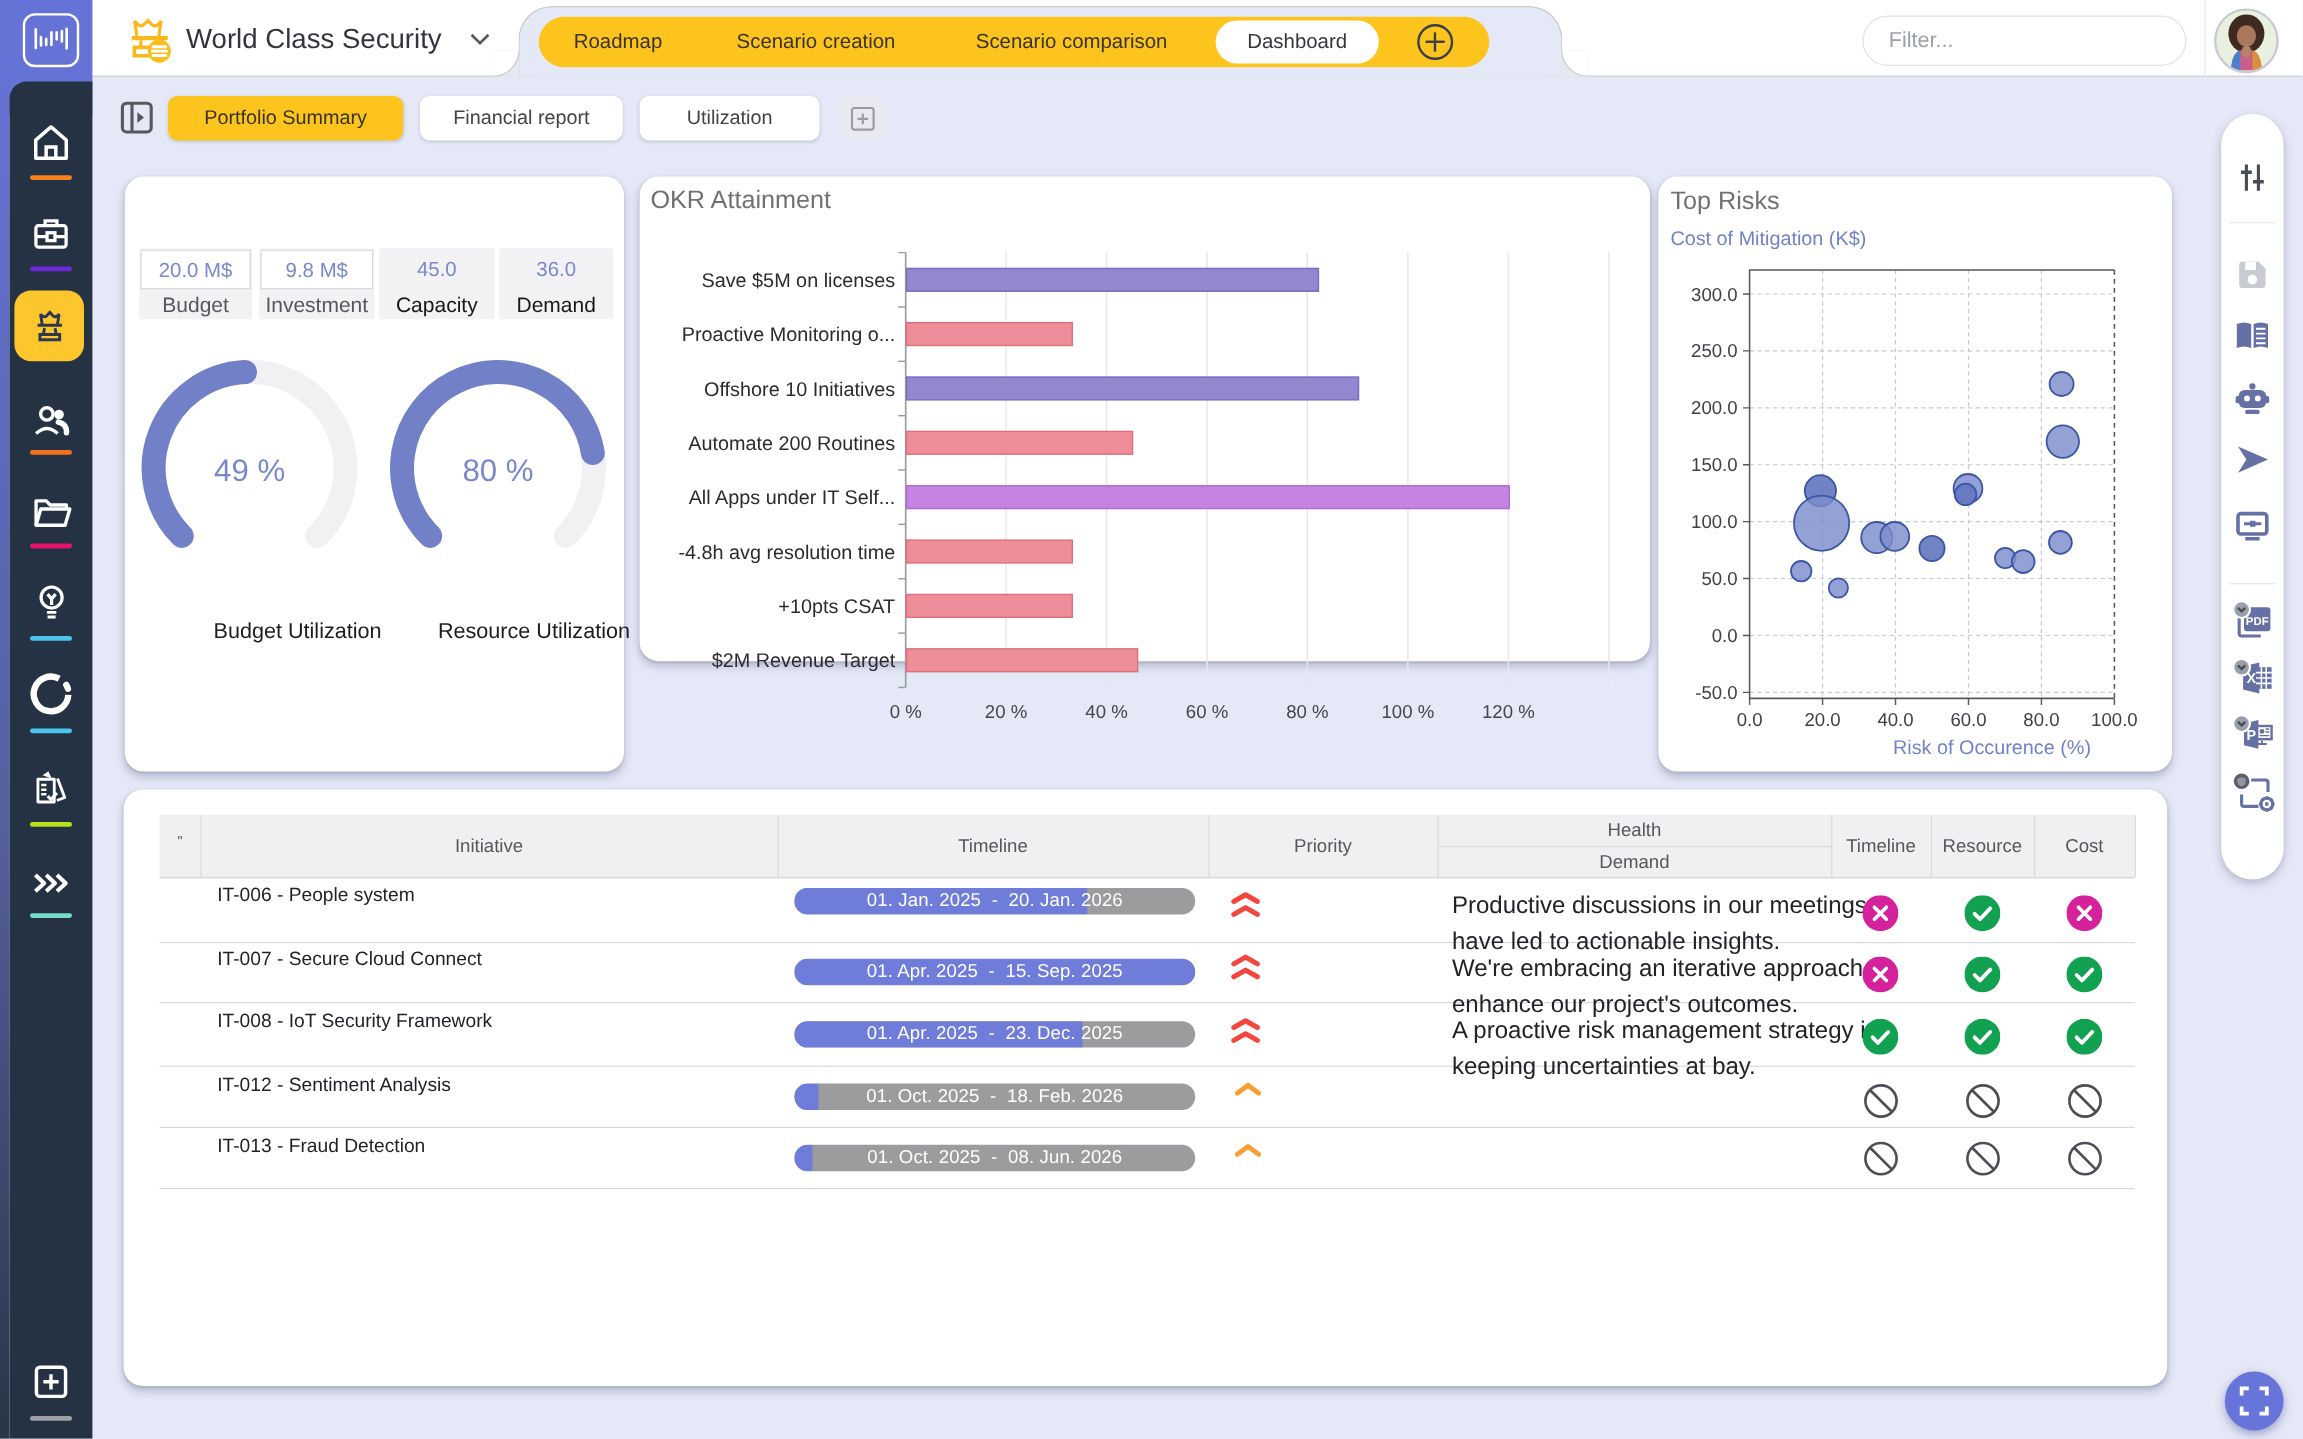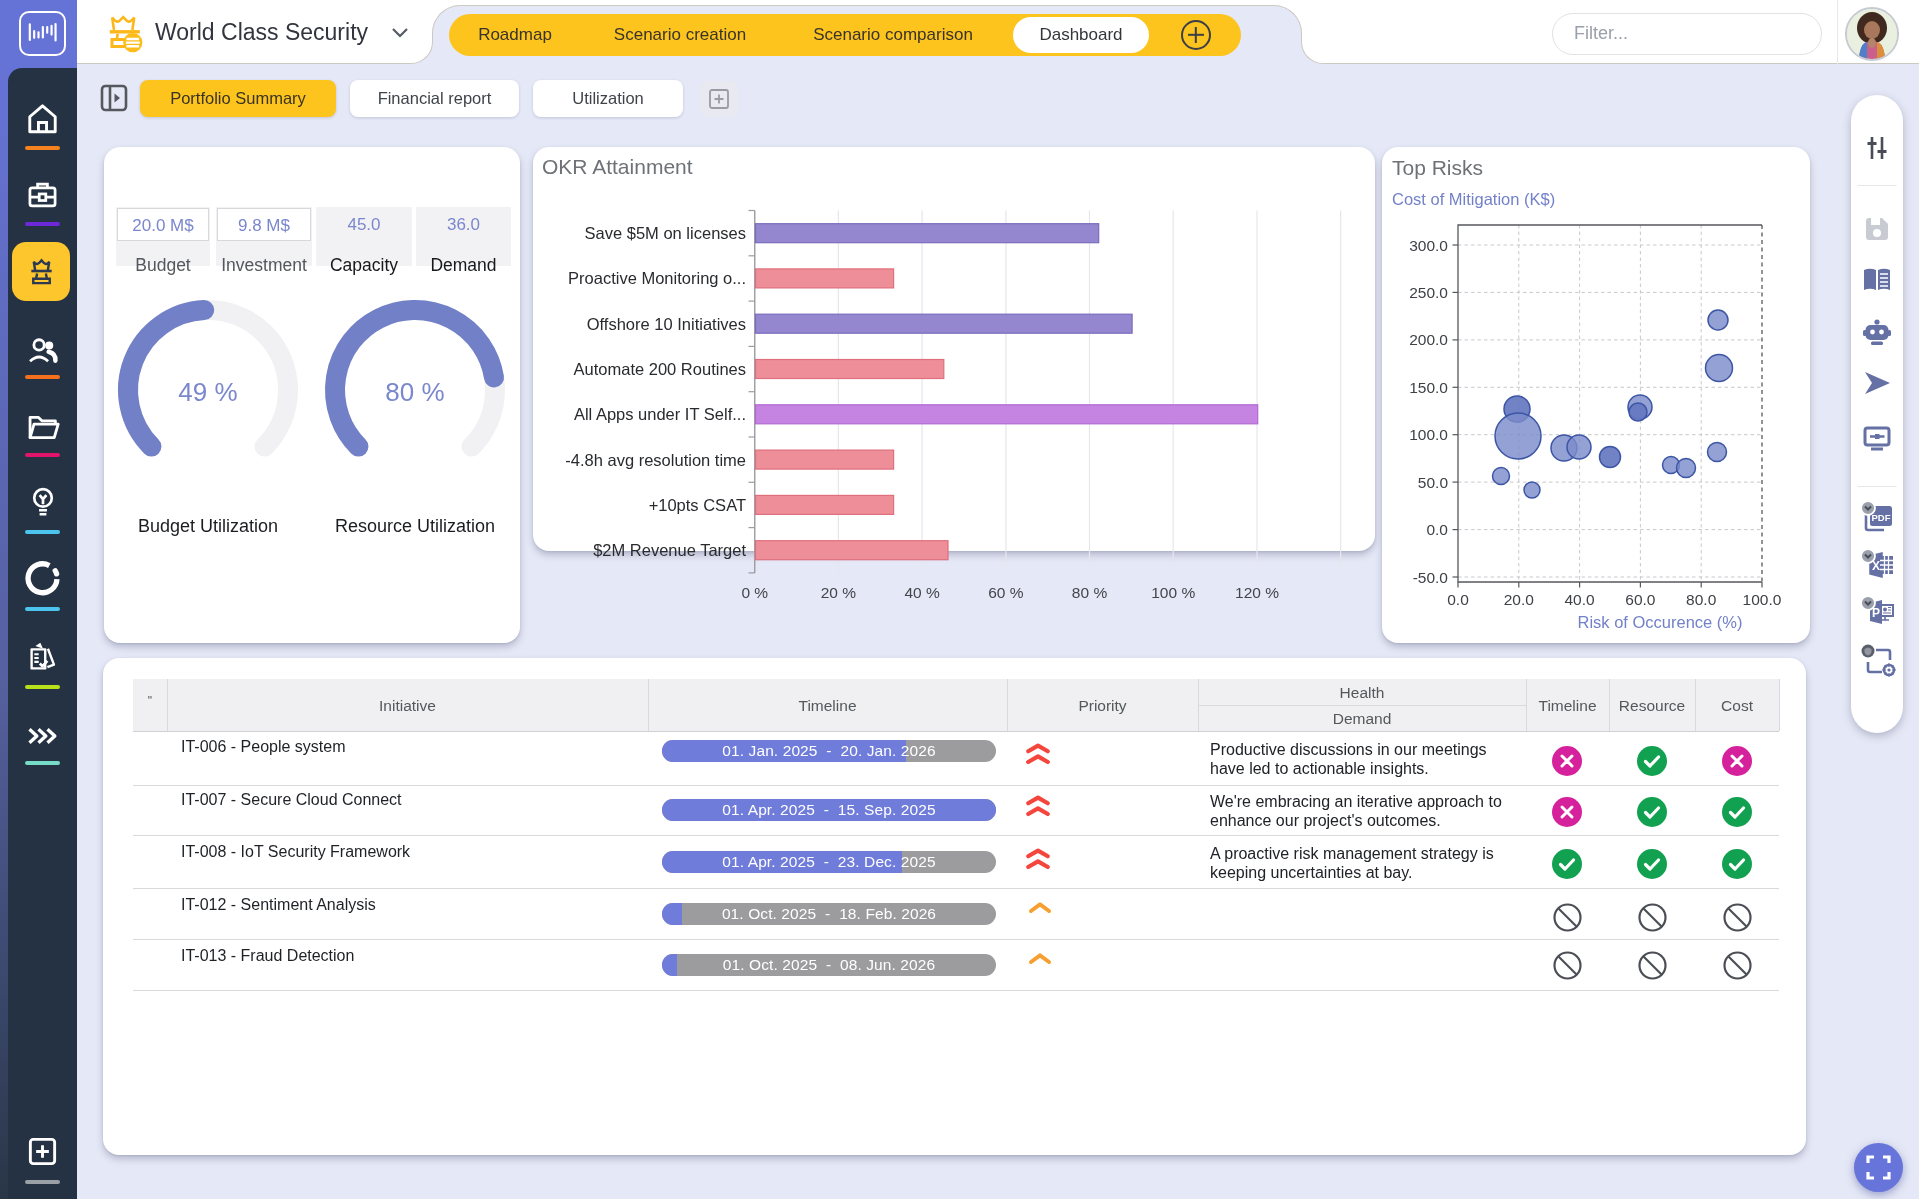--- a/index.html
+++ b/index.html
@@ -33,36 +33,36 @@
 #selbox{position:absolute;left:12px;top:242px;width:58px;height:59px;background:#fdc62c;border-radius:14px;display:flex;align-items:center;justify-content:center}
 
 .btn{position:absolute;top:80px;height:37px;border-radius:8px;font-size:16.5px;font-weight:500;display:flex;align-items:center;justify-content:center;box-shadow:0 1px 3px rgba(40,45,80,.18)}
 
 .card{position:absolute;background:#fff;border-radius:16px;box-shadow:0 4px 7px rgba(110,115,145,.4),0 1px 2px rgba(110,115,145,.18)}
 .ctitle{position:absolute;font-size:21px;color:#6e7277}
 
 .kpi{position:absolute;top:60px;height:59px;background:#f2f2f5;text-align:center}
 .kpi .val{margin:1px 1px 0;height:33px;line-height:33px;font-size:17px;color:#7b87cd;white-space:nowrap}
 .kpi .val.box{background:#fff;border:1px solid #d8d8dc}
-.kpi .lab{margin-top:13px;font-size:17.5px;color:#54575d;line-height:22px}
+.kpi .lab{margin-top:2px;font-size:17.5px;color:#54575d;line-height:22px}
 .kpi .lab.dark{color:#17181c;font-weight:500}
-.glabel{position:absolute;top:369px;width:220px;text-align:center;font-size:18px;font-weight:500;color:#1b1d21}
+.glabel{position:absolute;top:369px;width:220px;text-align:right;font-size:18px;font-weight:500;color:#1b1d21}
 .gpct{position:absolute;width:200px;text-align:center;font-size:26px;color:#7b87cd}
 
 #tcard{position:absolute;left:103px;top:658px;width:1703px;height:497px;background:#fff;border-radius:16px;box-shadow:0 4px 7px rgba(110,115,145,.4),0 1px 2px rgba(110,115,145,.18)}
 .th{position:absolute;background:#f0f0f2}
 .thtxt{position:absolute;font-size:15.5px;color:#54575c;text-align:center}
 .vline{position:absolute;width:1px;background:#d9d9dd}
 .hline{position:absolute;height:1px;background:#dadadd}
 .rowline{position:absolute;left:30px;width:1646px;height:1px;background:#d9d9dc}
 .itxt{position:absolute;font-size:16px;color:#1e2125;white-space:nowrap}
 .pillbar{position:absolute;left:559px;width:334px;height:21.5px;border-radius:11px;background:#9c9c9e;overflow:hidden}
 .pillbar .fill{position:absolute;left:0;top:0;bottom:0;background:#6f7cd9}
 .pillbar .ptxt{position:absolute;width:100%;text-align:center;line-height:21.5px;font-size:15.5px;font-weight:400;color:#fff;letter-spacing:.1px}
-.cmt{position:absolute;left:1107px;font-size:16px;color:#202327;line-height:19px}
+.cmt{position:absolute;left:1107px;font-size:20px;color:#202327;line-height:30px}
 </style>
 </head>
 <body>
 
 <div id="header">
   <svg style="position:absolute;left:30px;top:14px" width="40" height="40" viewBox="0 0 40 40" fill="none" stroke="#fcb81b" stroke-width="2.6">
     <path d="M7 16 L5.2 3.5 C8.6 8.3 11 8.4 13 6.3 L16.2 3 L19.4 6.3 C21.4 8.4 23.8 8.3 27.2 3.5 L25.4 16" fill="none"></path>
     <path d="M2.8 17.8 h30" stroke-width="3.4"></path>
     <path d="M10.8 19.8 L9.8 25 M22 19.8 L22.4 22"></path>
     <path d="M5 25.5 h17 v7 H5 z" fill="none" stroke-width="3"></path>

